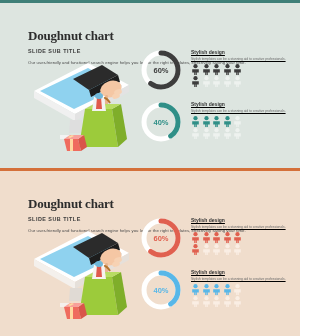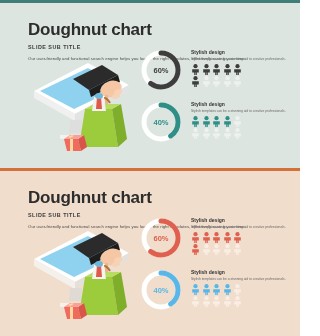--- a/index.html
+++ b/index.html
@@ -14,38 +14,38 @@
   .panel { position: relative; width: 300px; height: 168px; overflow: hidden; }
   .panel-top { background: #dde5e0; border-top: 3px solid #3f7f78; }
   .panel-bottom { background: #f0ddcc; border-top: 3px solid #d4703a; }
 
   .panel-inner {
     position: absolute; left: 8px; top: 5px;
     width: 284px; height: 158px;
   }
 
   .title {
-    font-size: 17px; font-weight: bold; color: #2d2d2d;
-    letter-spacing: -0.2px; margin-left: 20px; margin-top: 12px;
+    font-size: 13px; font-weight: bold; color: #2d2d2d;
+    letter-spacing: -0.2px; margin-left: 20px; margin-top: 20px; font-family: Liberation Serif, serif;
   }
   .subtitle {
     font-size: 5.4px; font-weight: bold; color: #3a3a3a;
     letter-spacing: 0.5px; margin-left: 20px; margin-top: 4px;
   }
   .intro {
     font-size: 4.3px; color: #4a4a4a; margin-left: 20px; margin-top: 6px;
     letter-spacing: 0.05px;
   }
 
   
   .illus { position: absolute; left: 26px; top: 48px; width: 115px; height: 112px; }
   .illus svg { display:block; }
 
   
-  .charts { position: absolute; left: 138px; top: 44px; width: 160px; }
+  .charts { position: absolute; left: 138px; top: 44px; width: 160px; text-decoration: underline; }
   .chart-row { display: flex; align-items: flex-start; height: 48px; margin-bottom: 4px; }
 
   .donut-wrap { position: relative; width: 46px; height: 46px; flex: 0 0 46px; }
   .donut-wrap svg { position: absolute; left: 0; top: 0; }
   .donut-label {
     position: absolute; left: 0; top: 0; width: 46px; height: 46px;
     display: flex; align-items: center; justify-content: center;
     font-size: 7.5px; font-weight: bold;
   }
 

